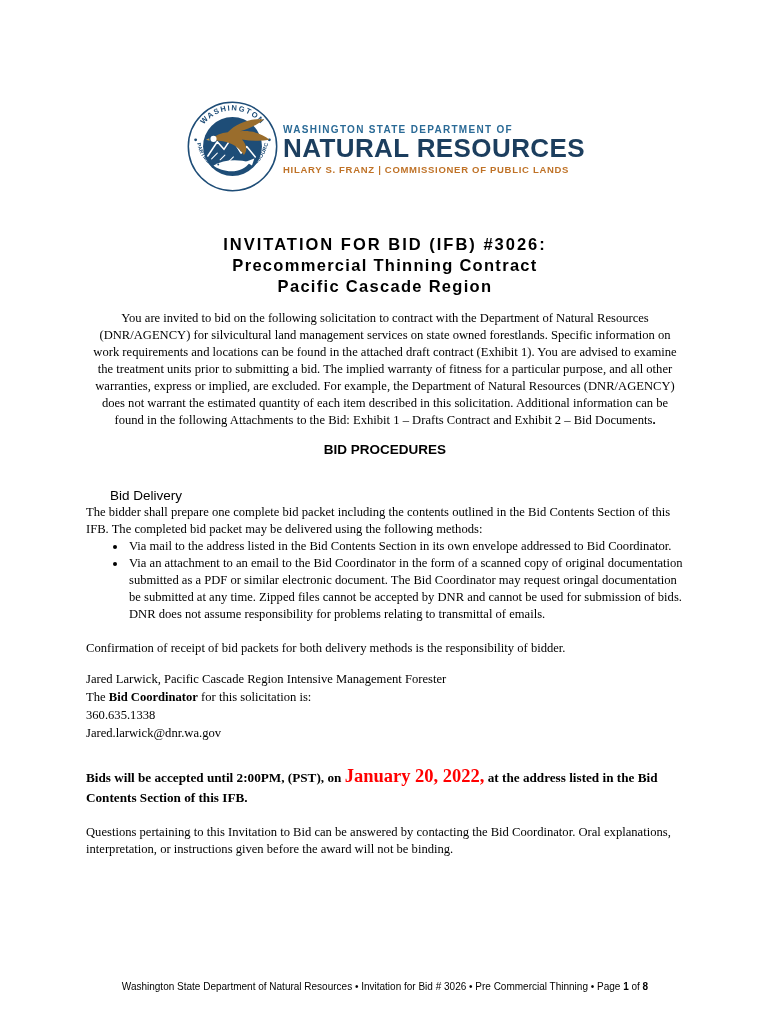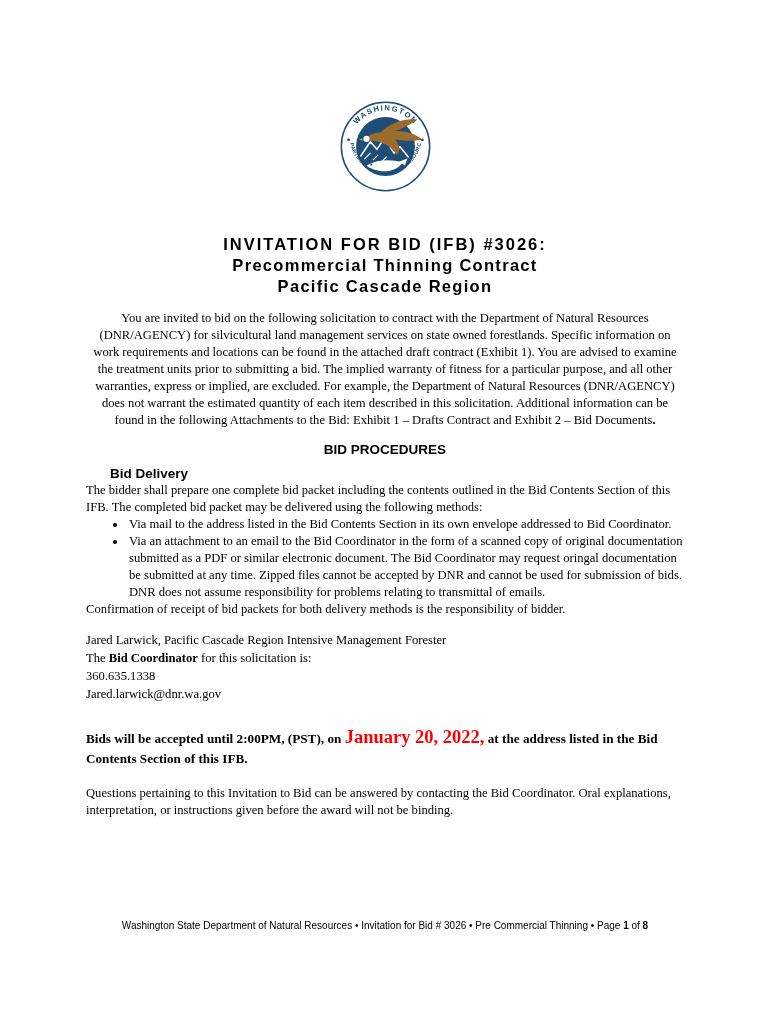--- a/index.html
+++ b/index.html
@@ -57,42 +57,42 @@
   .body-text { font-size: 12.6px; line-height: 17px; }
   .p1 { margin-top: 13px; text-align: center; }
   .b { font-weight: bold; }
 
   .section-heading {
     text-align: center;
     font-family: "Liberation Sans", sans-serif;
     font-weight: bold; font-size: 13.5px;
   }
   .sub-heading {
-    margin-top: 8px;
+    margin-top: 30px;
     font-family: "Liberation Sans", sans-serif;
-    font-weight: bold; font-size: 13.5px;
+    font-weight: normal; font-size: 13.5px;
     line-height: 17px;
     padding-left: 24px;
   }
   ul.bullets { margin: 0; padding-left: 41px; }
   ul.bullets li { padding-left: 2px; }
 
-  .confirmation { }
+  .confirmation { margin-top: 17px; }
   .coordinator { margin-top: 13px; line-height: 18px; }
   .deadline {
     margin-top: 24px;
     font-weight: bold; font-size: 13.2px; line-height: 20px;
   }
   .deadline .red { color: #ff0000; font-size: 18.5px; }
   .questions { margin-top: 16px; }
 
   
   .footer {
     position: absolute;
-    top: 920px; left: 0; width: 100%;
+    top: 981px; left: 0; width: 100%;
     text-align: center;
     font-family: "Liberation Sans", sans-serif;
     font-size: 10px;
     color: #000000;
   }
 </style>
 </head>
 <body>
 
 <div class="page">
@@ -121,20 +121,25 @@
         <path d="M30,70 C40,64 56,63 68,67 C64,73 55,77 46,76 C39,75 33,73 30,70 Z" fill="#ffffff"></path>
         <path d="M64,66 l9,-3.5 -2.5,7.5 z" fill="#ffffff"></path>
         <circle cx="35" cy="69" r="1" fill="#1e4d77"></circle>
       </g>
       <g>
         <path d="M27,43 C32,38 38,35.5 45,35 C54,26 68,20 83,21.5 C75,28 67,31.5 58,34 C70,33 81,36 89,43 C79,44.5 69,44 60,42.5 C65,48 66,54 62,59 C57,51 49,46 40,44.5 Z" fill="#9a6d2c"></path>
         <circle cx="30" cy="42" r="3.2" fill="#ffffff"></circle>
         <path d="M25.5,41.2 l-3.4,1.6 3.8,1.2 z" fill="#c9a04e"></path>
       </g>
     </svg>
+    <div class="wordmark">
+      <div class="dept-line">WASHINGTON STATE DEPARTMENT OF</div>
+      <div class="agency-name">NATURAL RESOURCES</div>
+      <div class="commissioner">HILARY S. FRANZ | COMMISSIONER OF PUBLIC LANDS</div>
+    </div>
   </div>
 
   <div class="content">
 
     <div class="title">
       <div class="t1">INVITATION FOR BID (IFB) #3026:</div>
       <div class="t2">Precommercial Thinning Contract</div>
       <div class="t3">Pacific Cascade Region</div>
     </div>
 

